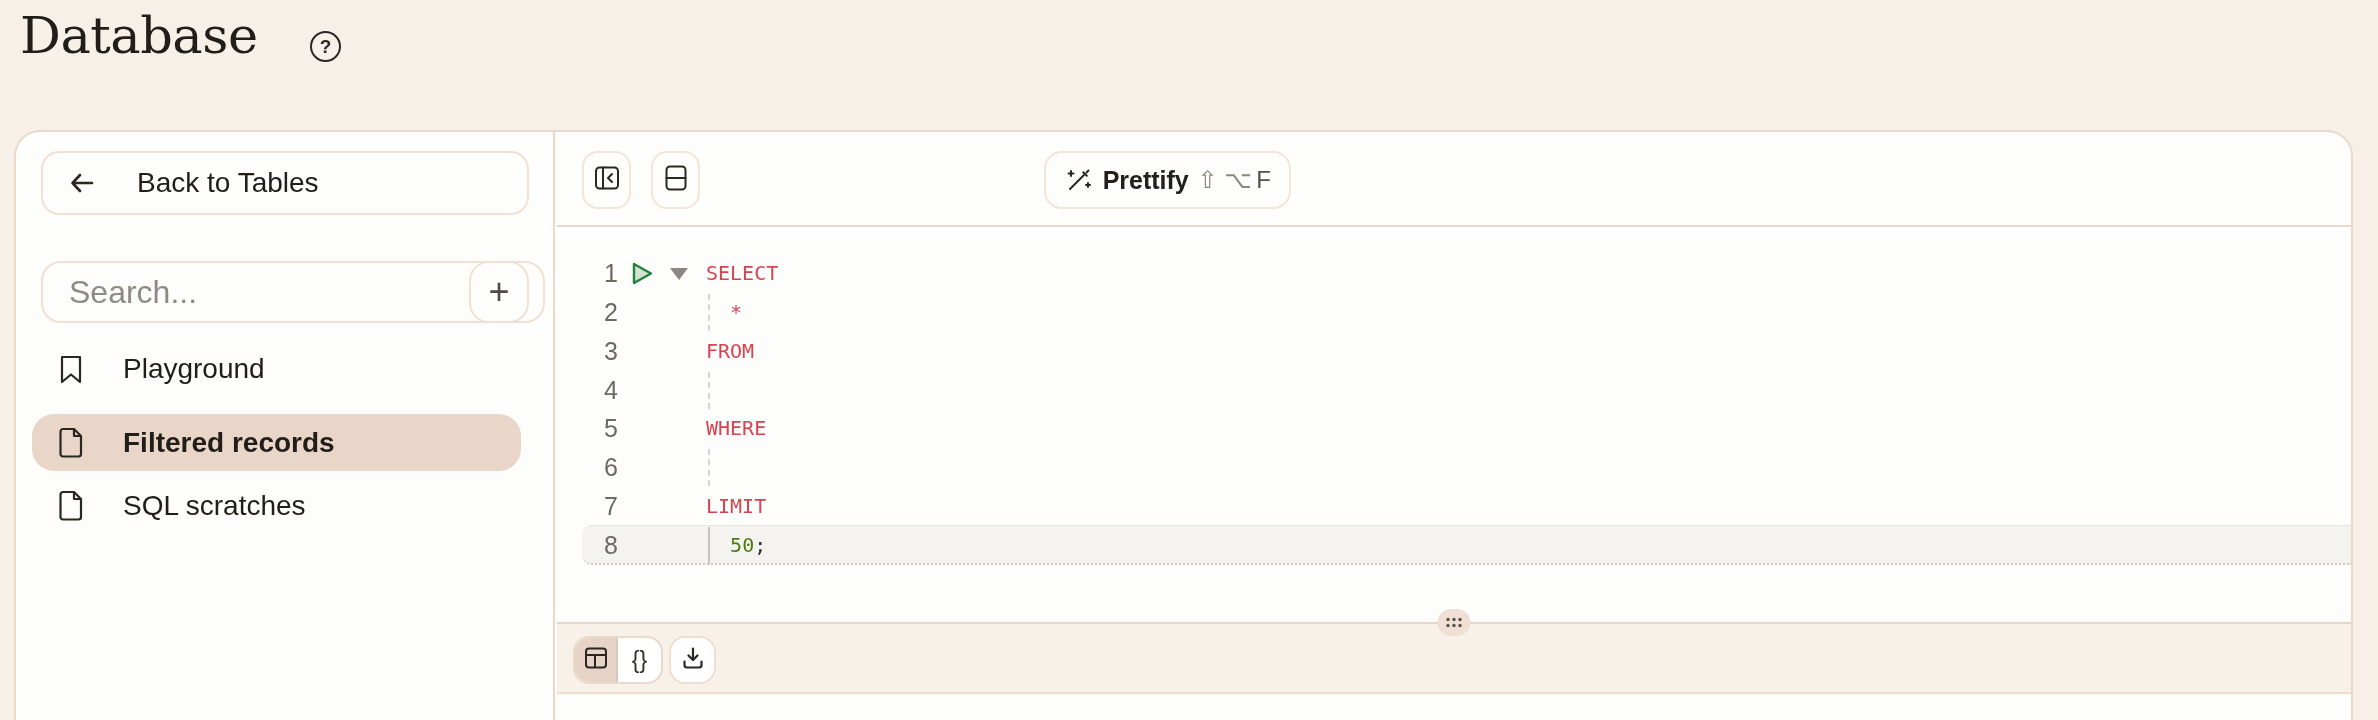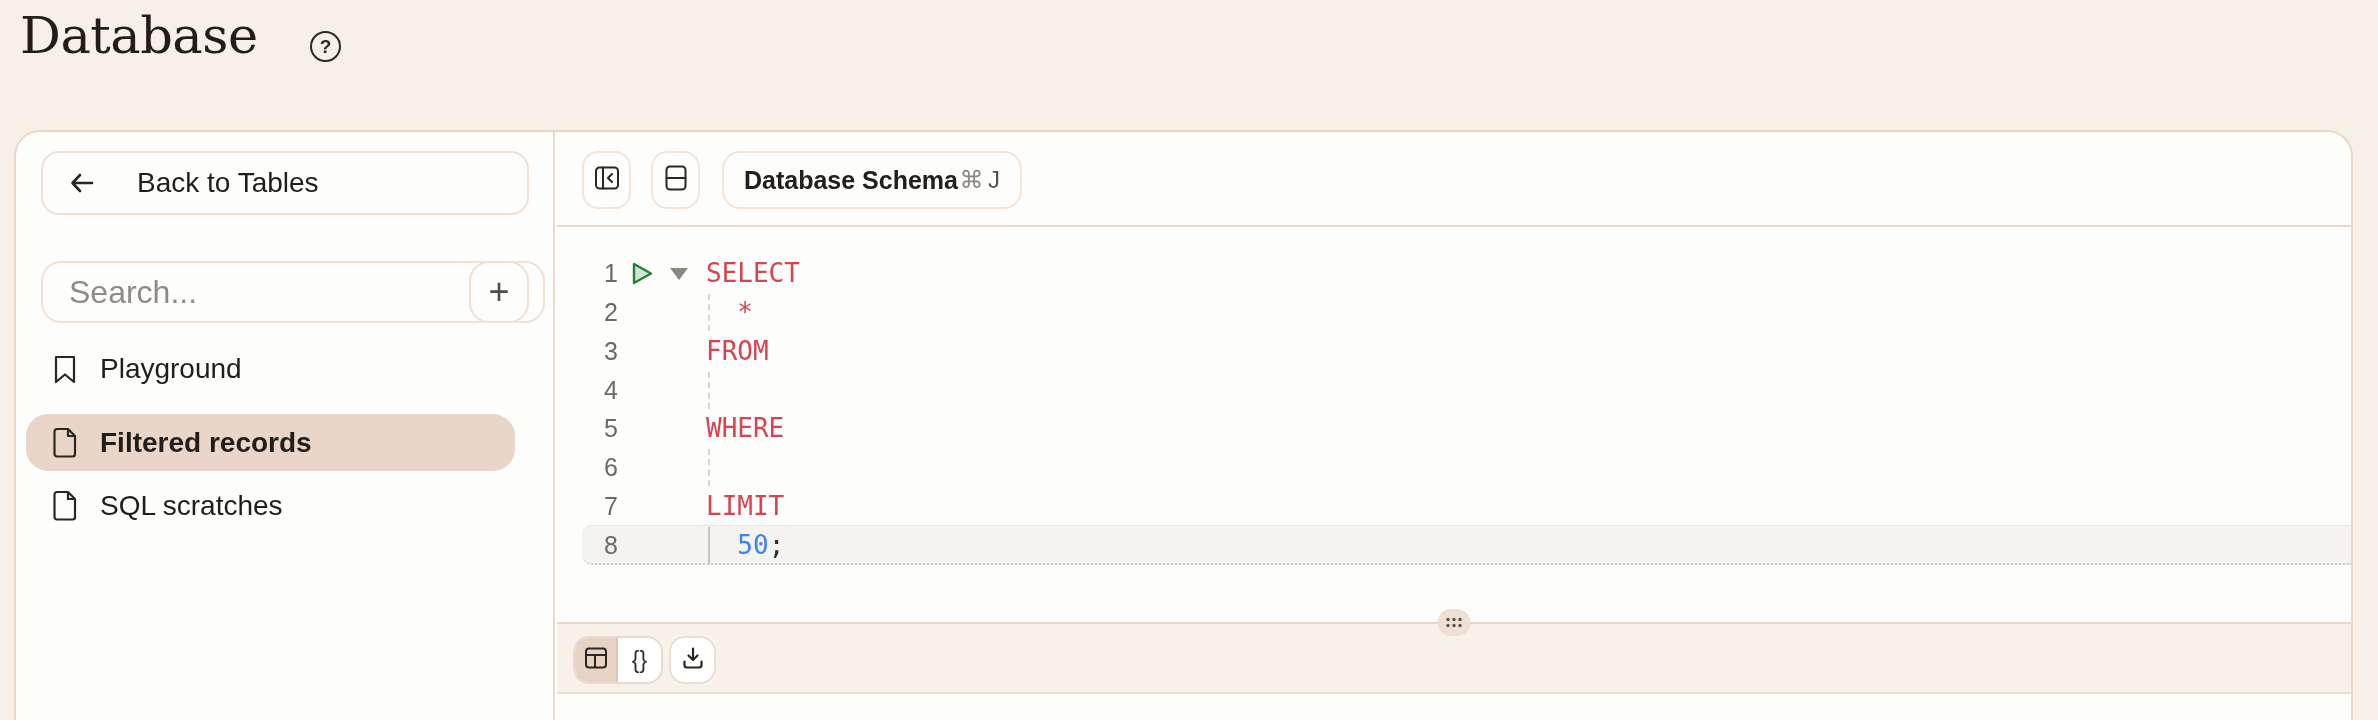--- a/index.html
+++ b/index.html
@@ -22,22 +22,22 @@
   .sidebar{position:absolute;left:0;top:0;bottom:0;width:539px;border-right:2px solid #e9d9cb;}
   .btn-like{background:#fdfdfc;border:2px solid #f0e1d4;display:flex;align-items:center;}
   .back-btn{position:absolute;left:25px;top:19px;width:488px;height:64px;border-radius:18px;
             gap:40px;padding-left:24px;font-size:28px;font-weight:500;color:#211d18;cursor:pointer;}
   .search-input{position:absolute;left:25px;top:129px;width:504px;height:62px;border-radius:20px;
             border:2px solid #f0e1d4;background:#fdfdfc;padding:0 0 0 26px;font-size:32px;
             font-family:"Liberation Sans",sans-serif;color:#3a3631;outline:none;}
   .search-input::placeholder{color:#8f8b84;}
   .plus-btn{position:absolute;left:453px;top:129px;width:60px;height:62px;border-radius:20px;
             justify-content:center;font-size:36px;font-weight:300;color:#4e4a44;cursor:pointer;}
-  .nav-item{position:absolute;left:10px;width:489px;height:57px;border-radius:22px;display:flex;
-            align-items:center;gap:22px;padding-left:26px;font-size:28px;color:#211d18;cursor:pointer;}
+  .nav-item{position:absolute;left:16px;width:489px;height:57px;border-radius:22px;display:flex;
+            align-items:center;gap:39px;padding-left:26px;font-size:28px;color:#211d18;cursor:pointer;}
   .nav-item.selected{background:#e9d6c8;font-weight:bold;}
   .nav-icon{display:flex;align-items:center;}
 
   
   .main{position:absolute;left:541px;top:0;right:0;bottom:0;}
   .toolbar{position:absolute;left:0;right:0;top:0;height:95px;border-bottom:2px solid #e9d9cb;}
   .tbtn{position:absolute;top:19px;height:58px;background:#fdfdfc;border:2px solid #f3e5d8;
         border-radius:16px;display:flex;align-items:center;cursor:pointer;}
   .icon-btn1{left:25px;width:49px;justify-content:center;}
   .icon-btn2{left:94px;width:49px;justify-content:center;}
@@ -53,24 +53,24 @@
   .run-caret{margin-left:auto;display:flex;align-items:center;}
 
   
   .editor{position:absolute;left:0;right:0;top:97px;height:393px;background:#fdfdfc;overflow:hidden;}
   .active-line{position:absolute;left:25px;right:0;top:296px;height:40px;background:#f4f3f0;
                border-top:1px solid #e8e6e2;border-bottom:2px dotted #cfccc6;border-radius:10px 0 0 10px;}
   .crow{position:absolute;left:0;right:0;height:39px;line-height:39px;}
   .lnum{position:absolute;left:0;width:61px;text-align:right;font-size:25px;color:#6d6963;
         font-family:"Liberation Sans",sans-serif;}
   .code{position:absolute;left:149px;top:0;font-family:"DejaVu Sans Mono",monospace;
-        font-size:26px;white-space:pre;color:#2a2d31;}
+        font-size:20px;white-space:pre;color:#2a2d31;}
   .tok-kw{color:#d54450;}
   .tok-id{color:#1d3e63;}
-  .tok-num{color:#3b82f6;}
+  .tok-num{color:#4d7c0f;}
   .tok-err{position:relative;}
   .tok-err::after{content:"";position:absolute;left:0;right:0;bottom:1px;height:5px;background:#f4a9b3;}
   .guide{position:absolute;left:151px;top:1px;height:37px;width:0;border-left:2px dashed #d8d5d0;}
   .guide.solid{border-left:2px solid #c7c4bf;}
   .gut-play{position:absolute;left:71px;top:6px;cursor:pointer;}
   .gut-fold{position:absolute;left:113px;top:14px;width:0;height:0;cursor:pointer;
             border-left:9px solid transparent;border-right:9px solid transparent;border-top:12px solid #8b8781;}
 
   
   .band{position:absolute;left:0;right:0;top:490px;height:72px;background:#f8f1ea;
@@ -160,28 +160,37 @@
 
         <div class="tbtn icon-btn2">
           <span>
             <svg width="30" height="30" viewBox="0 0 30 30" fill="none" stroke="#2a2621" stroke-width="2" stroke-linecap="round" stroke-linejoin="round">
               <rect x="5.5" y="3.5" width="19" height="23" rx="3.5"></rect>
               <path d="M5.5 15 h19"></path>
             </svg>
           </span>
         </div>
 
-        <div class="tbtn schema-btn">
-          <span class="btn-label">Database Schema</span>
-          <span>
-            <span class="kbd-mod">⌘</span>
-            <span class="kbd-key">J</span>
-          </span>
-        </div>
-
+
+        <div class="tbtn prettify-btn">
+          <span style="display:flex;">
+            <svg width="30" height="30" viewBox="0 0 30 30" fill="none" stroke="#2a2621" stroke-width="2" stroke-linecap="round" stroke-linejoin="round">
+              <path d="M6 24 L20 10"></path>
+              <path d="M19.2 7.2 l3.6 3.6"></path>
+              <path d="M24.5 5.5 l-2 2"></path>
+              <path d="M7 6 v5 M4.5 8.5 h5"></path>
+              <path d="M24 18 v4 M22 20 h4"></path>
+            </svg>
+          </span>
+          <span class="btn-label">Prettify</span>
+          <span>
+            <span class="kbd-mod">⇧ ⌥</span>
+            <span class="kbd-key">F</span>
+          </span>
+        </div>
 
       </div>
 
       <div class="editor">
         <div class="active-line"></div>
 
         <div class="crow" style="top:25px;">
           <span class="lnum">1</span>
           <span class="gut-play">
             <svg width="27" height="27" viewBox="0 0 27 27" fill="#d6e3d2" stroke="#24813c" stroke-width="2.4" stroke-linejoin="round">

